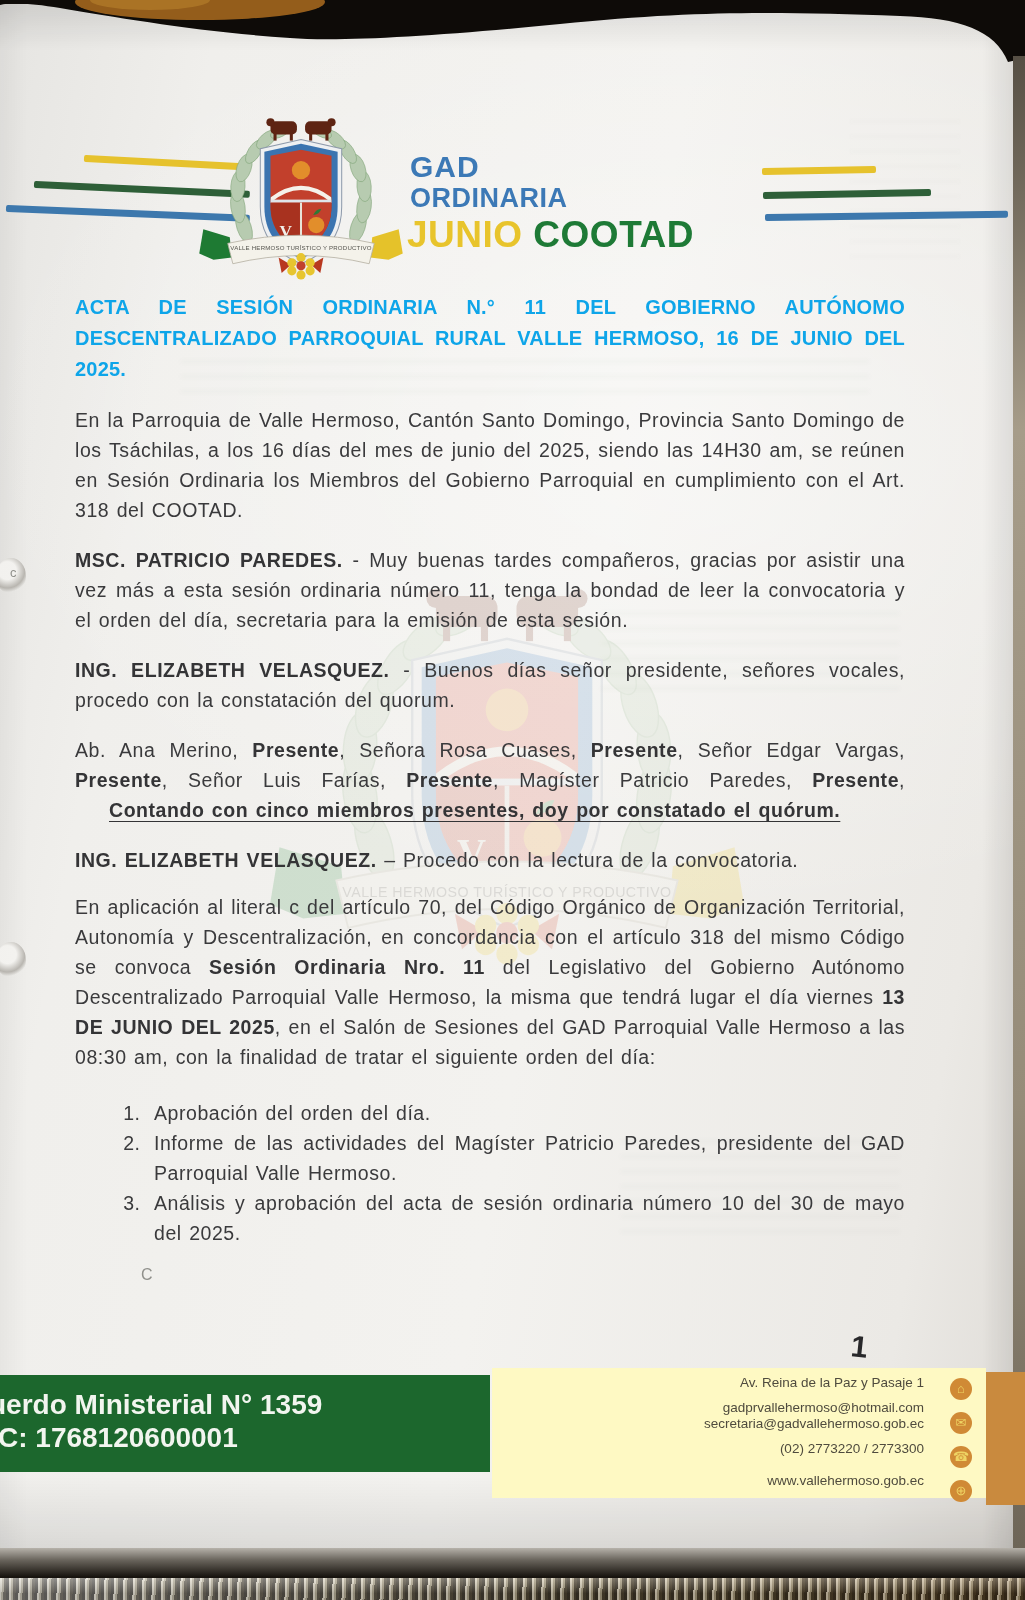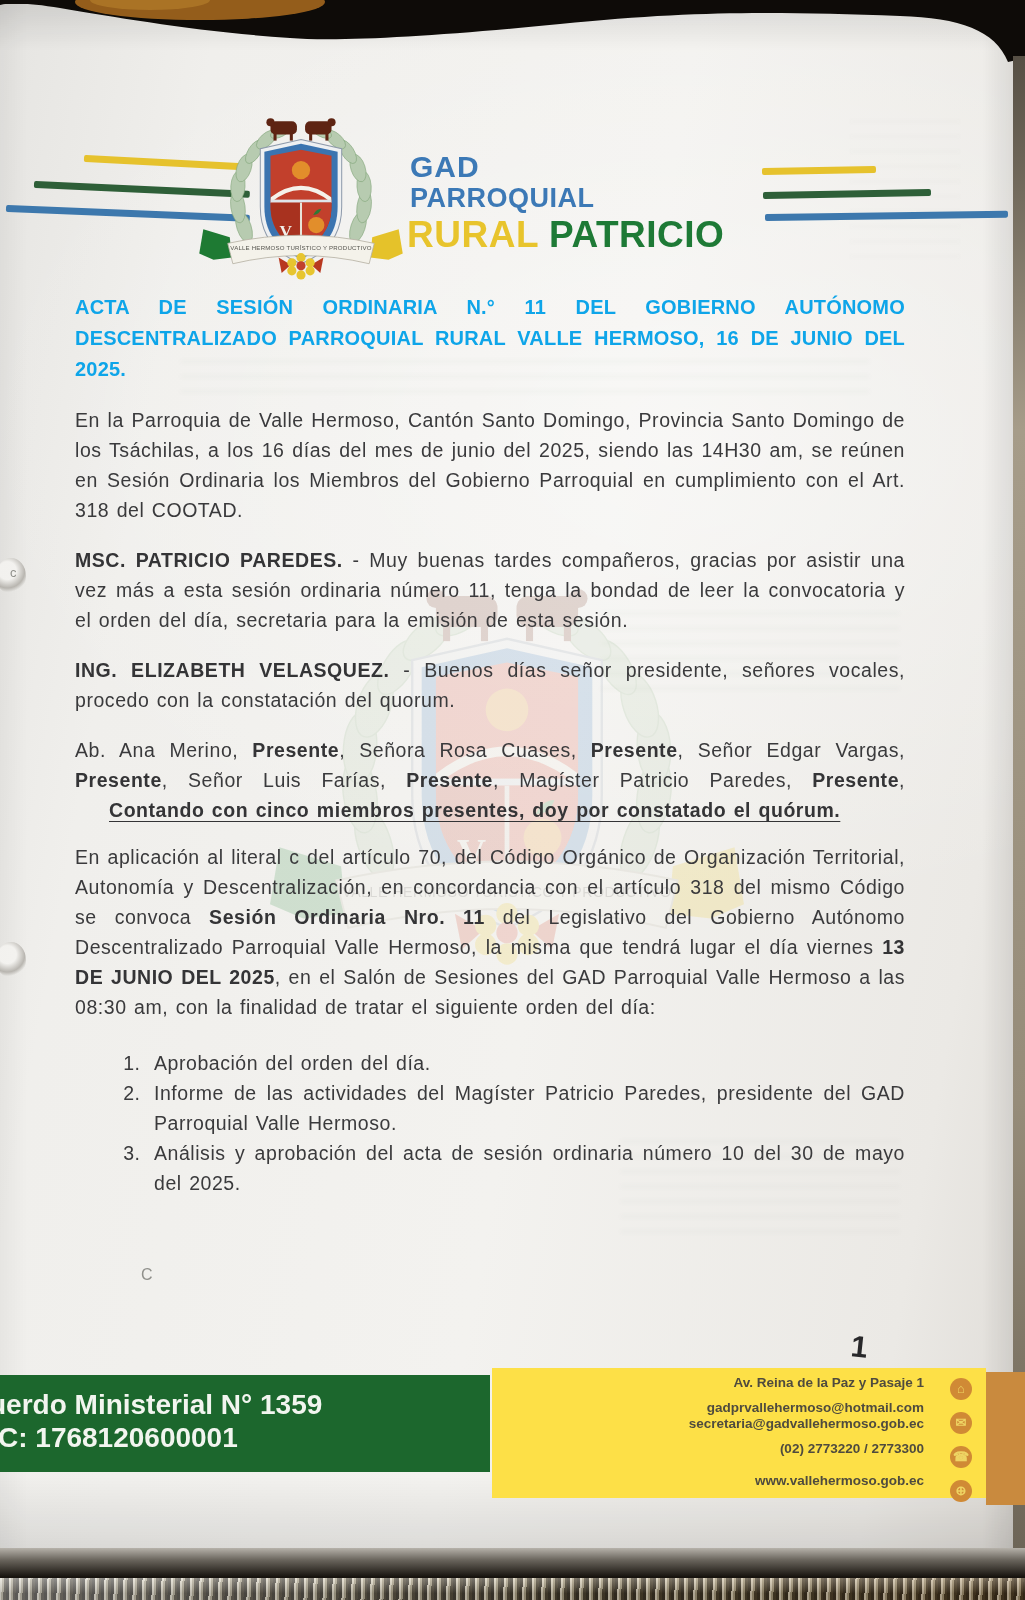--- a/index.html
+++ b/index.html
@@ -59,22 +59,22 @@
   .bleed{position:absolute;opacity:.28;filter:blur(2px);
         background:repeating-linear-gradient(180deg,rgba(95,115,95,.14) 0 3px,rgba(0,0,0,0) 3px 15px);}
 
   
   .green-band{position:absolute;left:0;top:1375px;width:490px;height:97px;z-index:4;
         background:#1c672d;overflow:hidden;color:#f2f5ef;font-weight:bold;
         font-size:28px;line-height:33px;padding-top:13px;box-sizing:border-box;}
   .green-band .l1{margin-left:-11px;white-space:nowrap;}
   .green-band .l2{margin-left:-2px;white-space:nowrap;}
   .yellow-band{position:absolute;left:492px;top:1368px;width:494px;height:130px;z-index:3;
-        background:#fde047;box-sizing:border-box;padding:7px 62px 0 0;
-        text-align:right;color:#4f4b3e;font-weight:bold;font-size:13.5px;line-height:16px;}
+        background:#fef9c3;box-sizing:border-box;padding:7px 62px 0 0;
+        text-align:right;color:#4f4b3e;font-weight:normal;font-size:13.5px;line-height:16px;}
   .yellow-band .grp{margin-top:9px;}
   .yellow-band .grp.first{margin-top:0;}
   .yellow-band .grp.ph{}
   .yellow-band .grp.web{margin-top:16px;}
   .icon-col{position:absolute;right:14px;top:10px;width:22px;}
   .icon-circle{width:22px;height:22px;border-radius:50%;background:#d08a35;color:#eed463;
         font-size:13px;line-height:22px;text-align:center;margin-bottom:11px;}
   .icon-circle.m1{margin-bottom:12px;}
   .orange-strip{position:absolute;left:986px;top:1372px;width:39px;height:133px;
         background:#c98a3e;z-index:3;}
@@ -164,36 +164,37 @@
   <div class="stripe" style="left:34px;top:181px;width:216px;background:#2e5f38;transform:rotate(2.6deg);"></div>
   <div class="stripe" style="left:6px;top:205px;width:244px;background:#3d78ad;transform:rotate(2.3deg);"></div>
   <div class="stripe" style="left:762px;top:168px;width:114px;background:#e6c22d;transform:rotate(-1deg);"></div>
   <div class="stripe" style="left:763px;top:192px;width:168px;background:#2e5f38;transform:rotate(-1deg);"></div>
   <div class="stripe" style="left:765px;top:214px;width:243px;background:#3d78ad;transform:rotate(-0.8deg);"></div>
 
   <svg class="crest">
       <use href="#crest"></use>
     </svg>
   <div class="logo-text" style="left:410px;top:152px;font-size:30px;color:#3c79b6;letter-spacing:1px;">GAD</div>
-  <div class="logo-text" style="left:410px;top:185px;font-size:27px;color:#3c79b6;letter-spacing:.5px;">PARROQUIAL</div>
+  <div class="logo-text" style="left:410px;top:185px;font-size:27px;color:#3c79b6;letter-spacing:.5px;">ORDINARIA</div>
   <div class="logo-text" style="left:407px;top:216px;font-size:37px;letter-spacing:.5px;">
-    <span style="color:#e8c42c;">RURAL</span><span> </span><span style="color:#1e7a36;">PATRICIO</span>
+    <span style="color:#e8c42c;">JUNIO</span><span> </span><span style="color:#1e7a36;">COOTAD</span>
   </div>
 
   <div class="doc">
     <div id="title-host">
         <div class="title-line">ACTA DE SESIÓN ORDINARIA N.° 11 DEL GOBIERNO AUTÓNOMO</div>
         <div class="title-line">DESCENTRALIZADO PARROQUIAL RURAL VALLE HERMOSO, 16 DE JUNIO DEL</div>
         <div class="title-line last">2025.</div>
       </div>
     <div id="para-host">
         <div class="para"><span>En la Parroquia de Valle Hermoso, Cantón Santo Domingo, Provincia Santo Domingo de los Tsáchilas, a los 16 días del mes de junio del 2025, siendo las 14H30 am, se reúnen en Sesión Ordinaria los Miembros del Gobierno Parroquial en cumplimiento con el Art. 318 del COOTAD.</span></div>
         <div class="para"><span class="b">MSC. PATRICIO PAREDES.</span><span> - Muy buenas tardes compañeros, gracias por asistir una vez más a esta sesión ordinaria número 11, tenga la bondad de leer la convocatoria y el orden del día, secretaria para la emisión de esta sesión.</span></div>
         <div class="para"><span class="b">ING. ELIZABETH VELASQUEZ.</span><span> - Buenos días señor presidente, señores vocales, procedo con la constatación del quorum.</span></div>
         <div class="para"><span>Ab. Ana Merino, </span><span class="b">Presente</span><span>, Señora Rosa Cuases, </span><span class="b">Presente</span><span>, Señor Edgar Vargas, </span><span class="b">Presente</span><span>, Señor Luis Farías, </span><span class="b">Presente</span><span>, Magíster Patricio Paredes, </span><span class="b">Presente</span><span>, </span><span class="b u">Contando con cinco miembros presentes, doy por constatado el quórum.</span></div>
+        <div class="para"><span class="b">ING. ELIZABETH VELASQUEZ.</span><span> – Procedo con la lectura de la convocatoria.</span></div>
         <div class="para gap-lg"><span>En aplicación al literal c del artículo 70, del Código Orgánico de Organización Territorial, Autonomía y Descentralización, en concordancia con el artículo 318 del mismo Código se convoca </span><span class="b">Sesión Ordinaria Nro. 11</span><span> del Legislativo del Gobierno Autónomo Descentralizado Parroquial Valle Hermoso, la misma que tendrá lugar el día viernes </span><span class="b">13 DE JUNIO DEL 2025</span><span>, en el Salón de Sesiones del GAD Parroquial Valle Hermoso a las 08:30 am, con la finalidad de tratar el siguiente orden del día:</span></div>
       </div>
     <ol class="agenda" id="agenda-host">
         <li>Aprobación del orden del día.</li>
         <li>Informe de las actividades del Magíster Patricio Paredes, presidente del GAD Parroquial Valle Hermoso.</li>
         <li>Análisis y aprobación del acta de sesión ordinaria número 10 del 30 de mayo del 2025.</li>
       </ol>
   </div>
 
   <div class="page-number">1</div>

